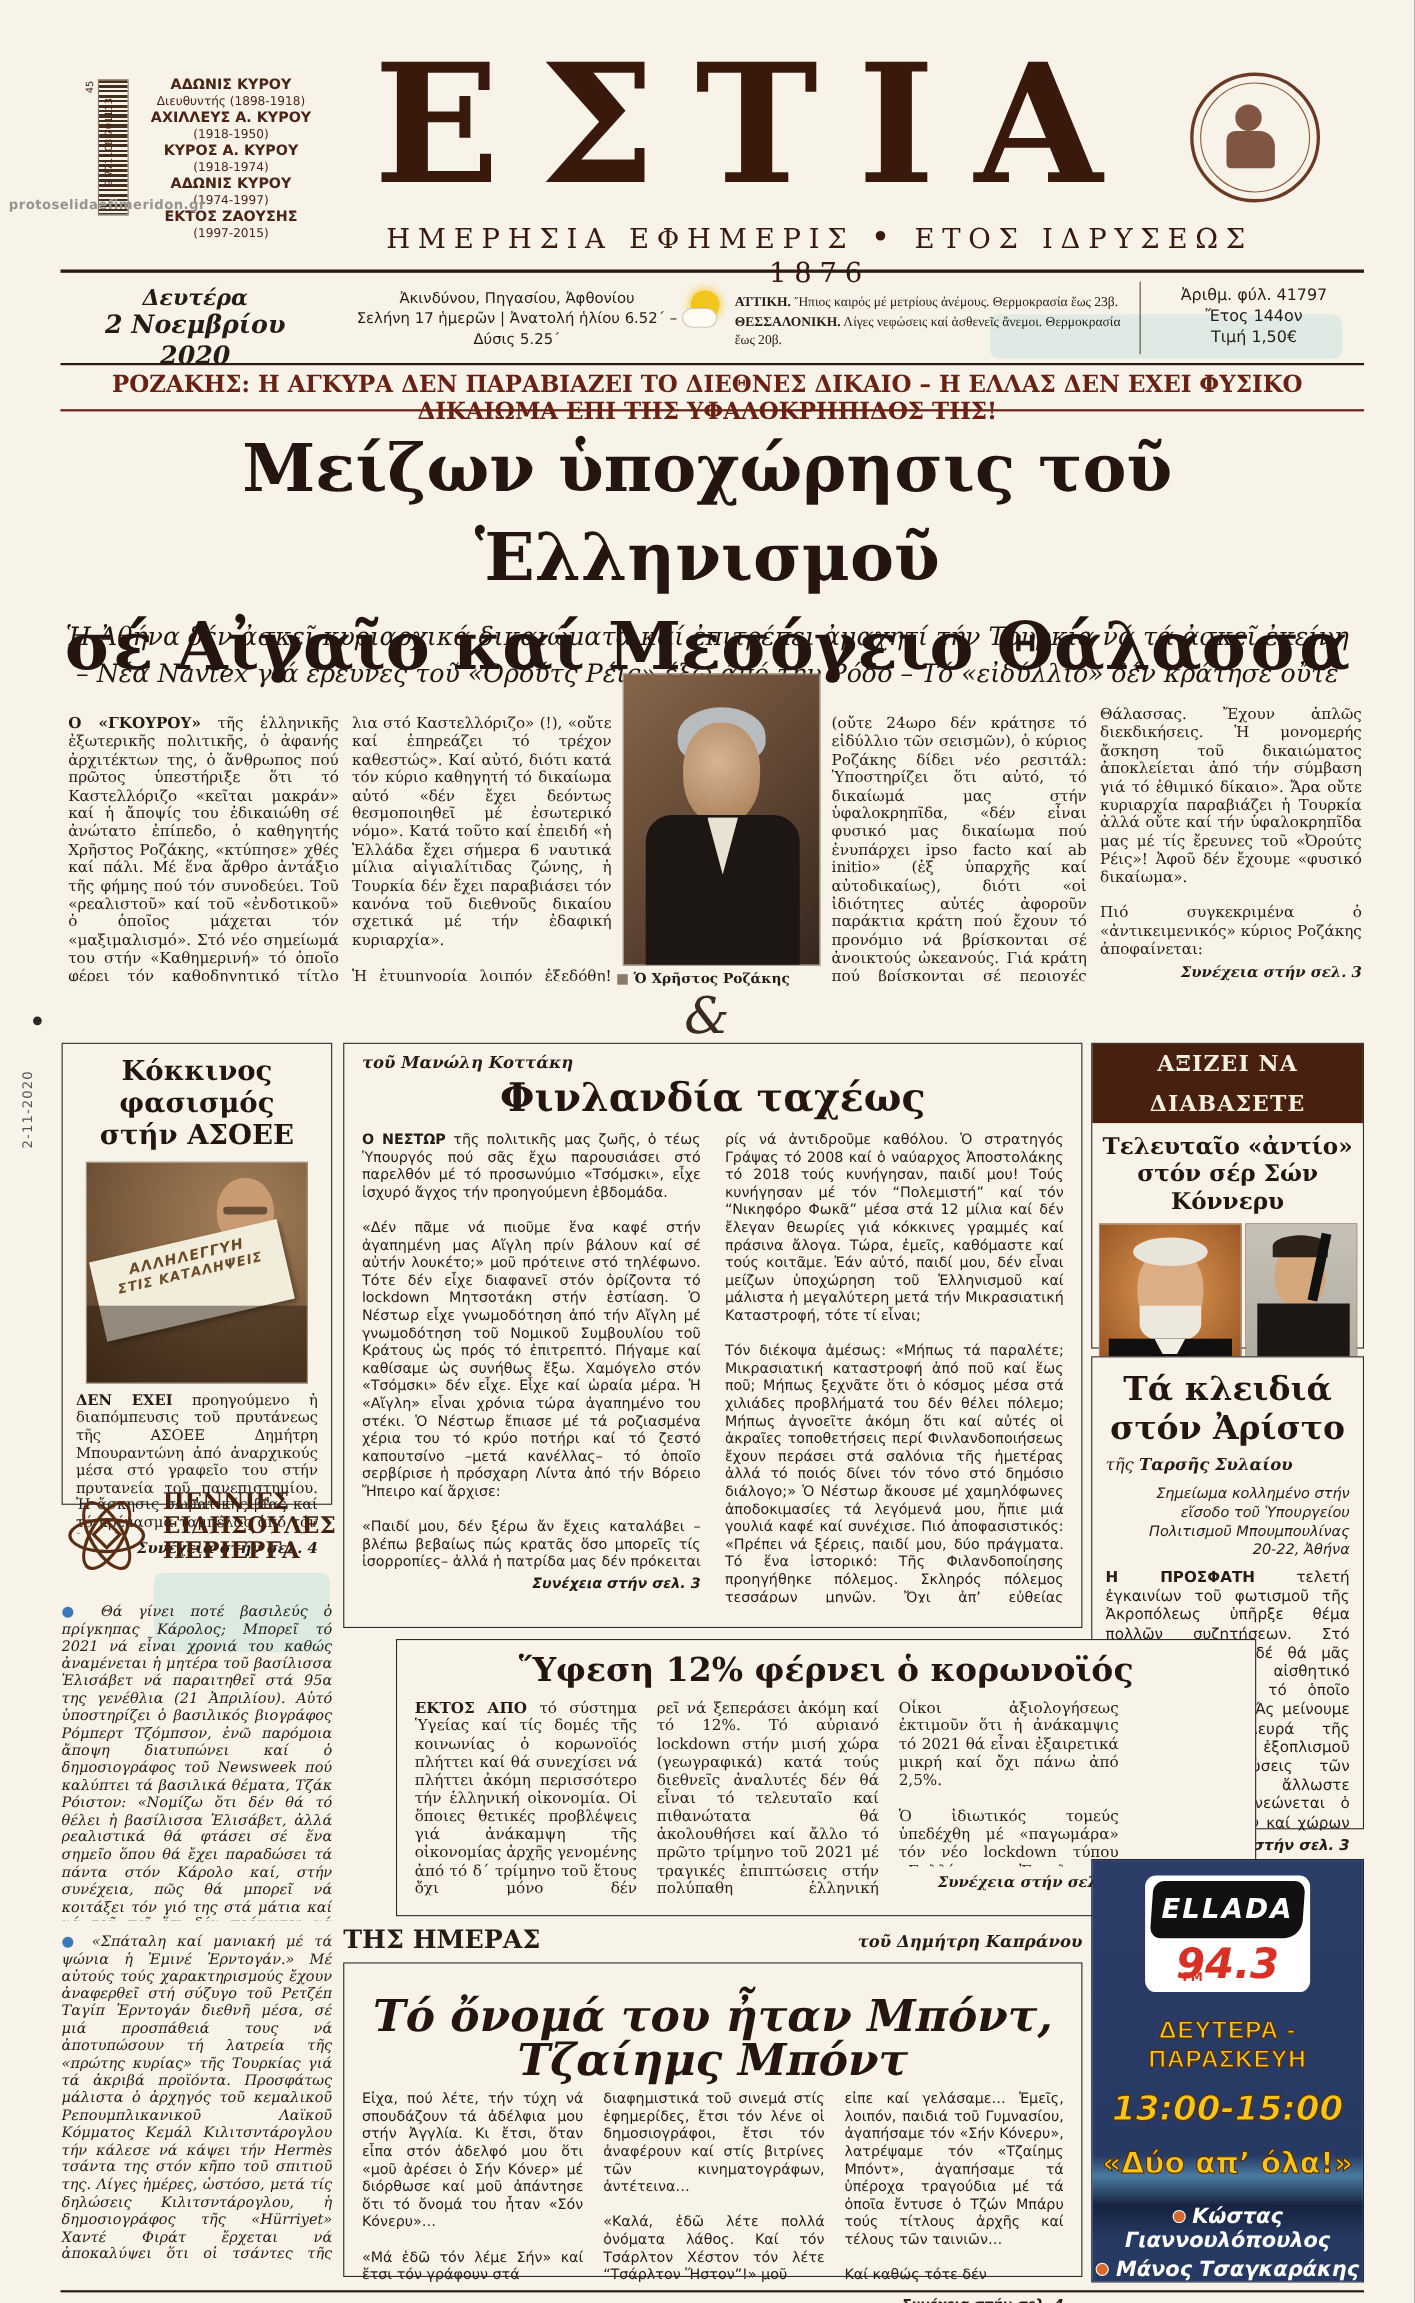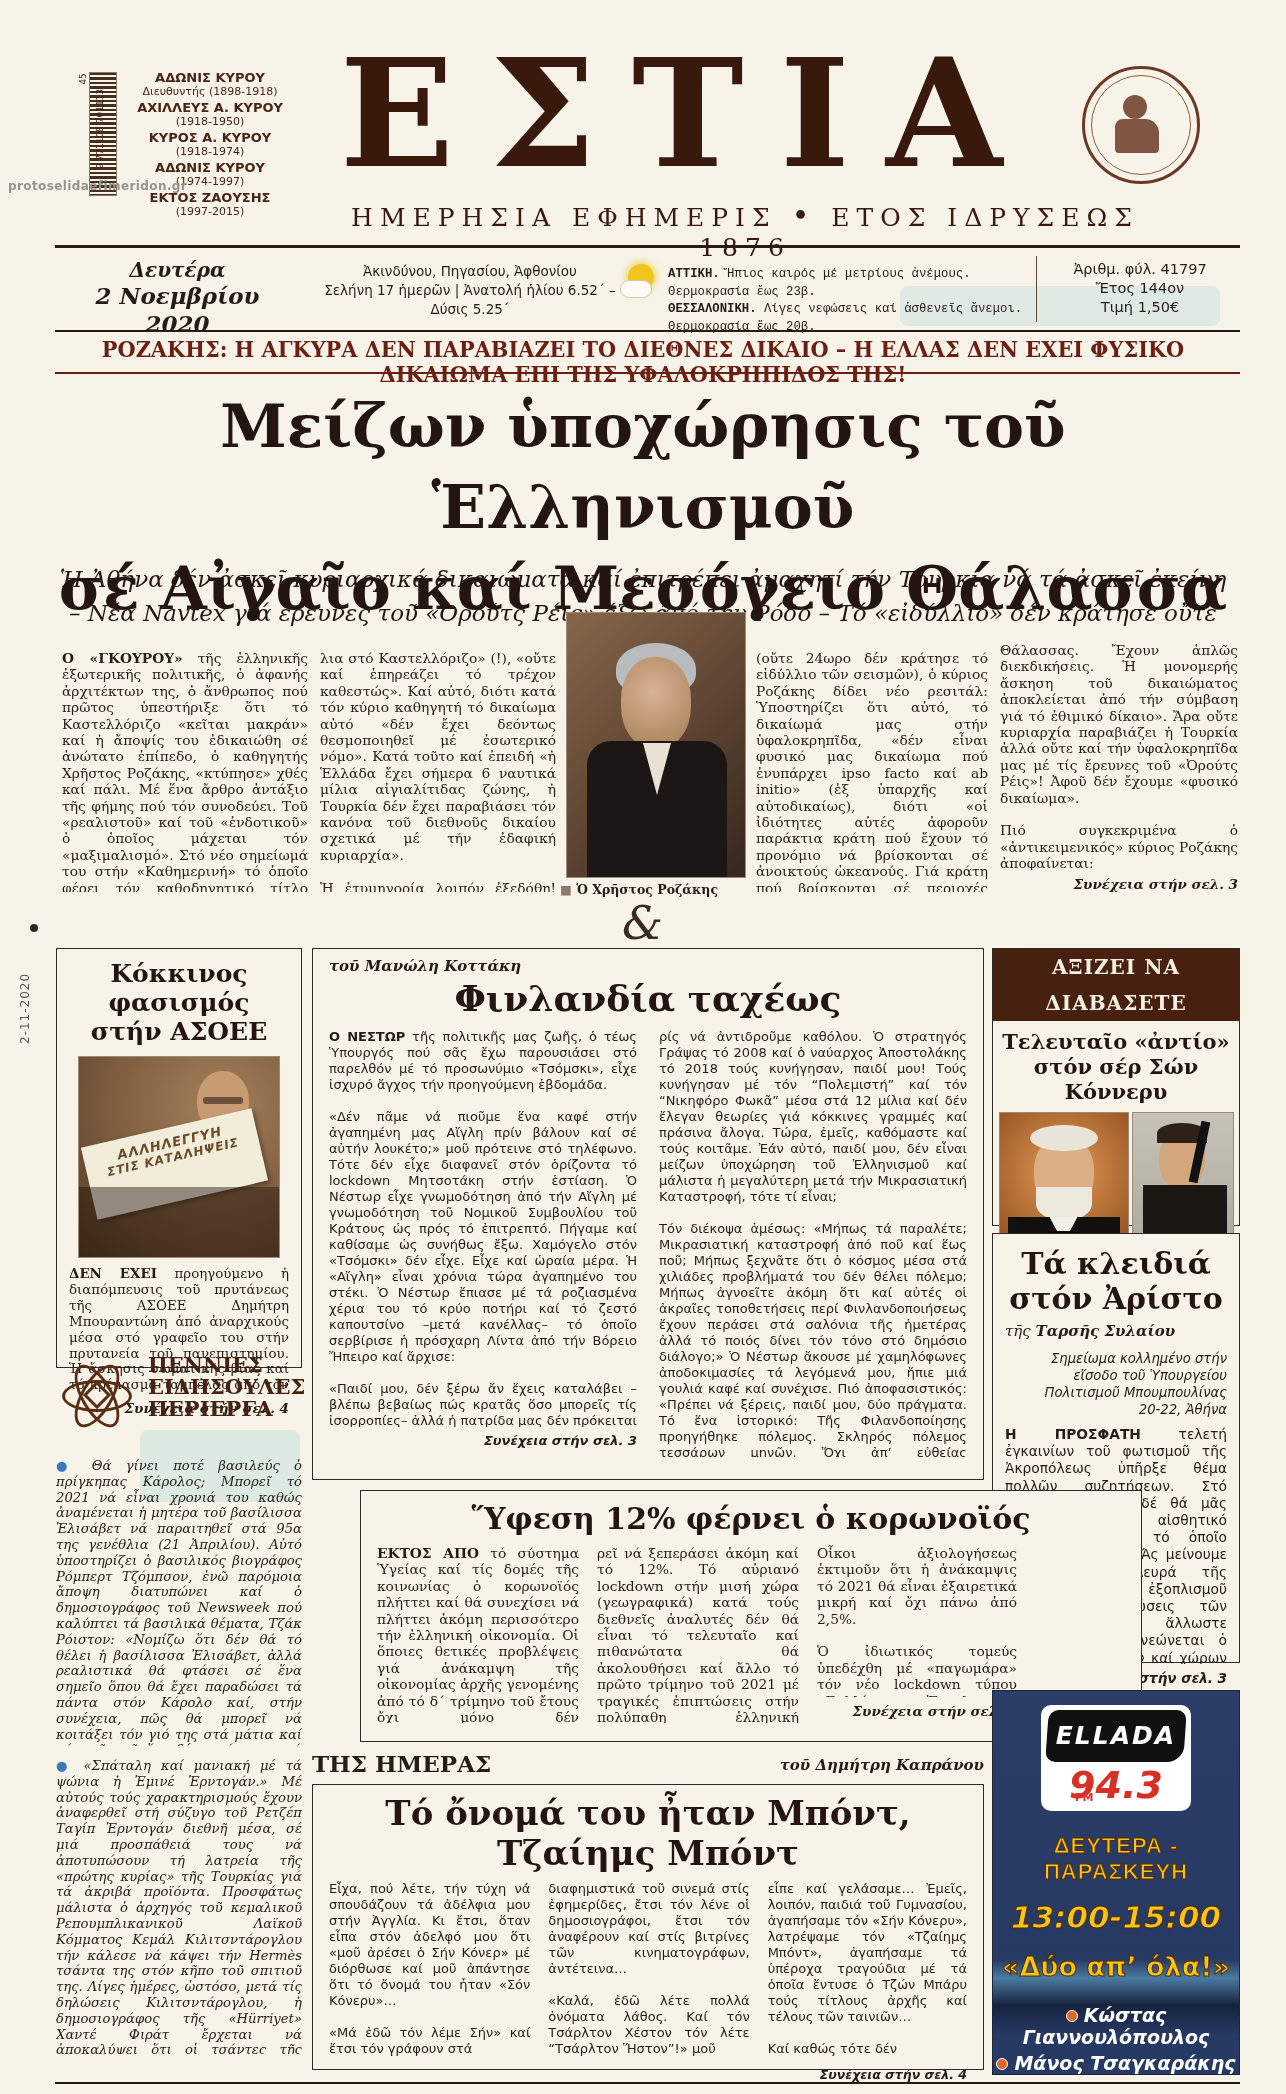--- a/index.html
+++ b/index.html
@@ -18,21 +18,21 @@
   .masthead-sub{color:#3a190d;font-size:25px;letter-spacing:7px;font-weight:500;}
   .founder-name{font-family:"DejaVu Sans",sans-serif;font-weight:bold;font-size:13px;color:#4a2414;line-height:15px;}
   .founder-year{font-family:"DejaVu Sans",sans-serif;font-size:11px;color:#4a2414;line-height:13px;margin-bottom:2px;}
   .barcode-bars{width:26px;height:122px;background:repeating-linear-gradient(to bottom,#43301f 0px,#43301f 2px,#f7f3e9 2px,#f7f3e9 4px,#43301f 4px,#43301f 7px,#f7f3e9 7px,#f7f3e9 9px);border:1px solid #8a7a66;}
   .seal{border:3px solid #6b3a24;border-radius:50%;}
   .seal-inner{position:absolute;inset:6px;border:1px solid #8a5a3a;border-radius:50%;}
   
   .day{font-weight:bold;font-style:italic;font-size:20px;line-height:24px;}
   .date{font-weight:bold;font-style:italic;font-size:23px;line-height:28px;}
   .saints{font-family:"DejaVu Sans",sans-serif;font-size:13.5px;line-height:19px;}
-  .weather-line{font-family:Liberation Mono, monospace;font-size:12.3px;line-height:17.5px;}
+  .weather-line{font-family:Liberation Serif, serif;font-size:12.3px;line-height:17.5px;}
   .issue-line{font-family:"DejaVu Sans",sans-serif;font-size:14.5px;line-height:19px;}
   .vdiv{position:absolute;width:1px;background:#5a4a3a;}
   
   .banner{color:#6b2014;font-weight:bold;font-size:21.5px;letter-spacing:0px;transform:scaleX(.97);transform-origin:center;}
   .headline{font-weight:bold;font-size:60px;line-height:81px;color:#241510;white-space:pre-line;}
   .subhead{font-style:italic;font-size:23px;line-height:34px;color:#241510;white-space:pre-line;}
   .caption{font-size:12.5px;font-weight:bold;}
   .photo{position:absolute;border:1px solid #9a8a76;overflow:hidden;}
   
   .sec-title{font-weight:bold;text-align:center;color:#241510;}
@@ -249,21 +249,21 @@
         <div class="cont">Συνέχεια στήν σελ. 3</div>
       </div>
     </div>
   </div>
 
   <div class="abs" style="left:312px;top:1750px;width:672px;">
     <span style="font-weight:bold;font-size:23px;">ΤΗΣ ΗΜΕΡΑΣ</span>
     <span style="float:right;font-weight:bold;font-style:italic;font-size:15px;margin-top:6px;">τοῦ Δημήτρη Καπράνου</span>
   </div>
   <div class="box" style="left:312px;top:1784px;width:672px;height:286px;padding:8px 16px;">
-    <div class="sec-title" style="font-size:34px;line-height:40px;">Τό ὄνομά του ἦταν Μπόντ, Τζαίημς Μπόντ</div>
+    <div class="sec-title" style="font-size:40px;line-height:40px;font-style:italic;margin-top:20px;">Τό ὄνομά του ἦταν Μπόντ, Τζαίημς Μπόντ</div>
     <div style="display:flex;gap:18px;margin-top:8px;">
       <div class="kott-col" style="width:202px;height:206px;">Εἶχα, πού λέτε, τήν τύχη νά σπουδάζουν τά ἀδέλφια μου στήν Ἀγγλία. Κι ἔτσι, ὅταν εἶπα στόν ἀδελφό μου ὅτι «μοῦ ἀρέσει ὁ Σήν Κόνερ» μέ διόρθωσε καί μοῦ ἀπάντησε ὅτι τό ὄνομά του ἦταν «Σόν Κόνερυ»…
 
 «Μά ἐδῶ τόν λέμε Σήν» καί ἔτσι τόν γράφουν στά</div>
       <div class="kott-col" style="width:202px;height:206px;">διαφημιστικά τοῦ σινεμά στίς ἐφημερίδες, ἔτσι τόν λένε οἱ δημοσιογράφοι, ἔτσι τόν ἀναφέρουν καί στίς βιτρίνες τῶν κινηματογράφων, ἀντέτεινα…
 
 «Καλά, ἐδῶ λέτε πολλά ὀνόματα λάθος. Καί τόν Τσάρλτον Χέστον τόν λέτε “Τσάρλτον Ἥστον”!» μοῦ</div>
       <div style="width:200px;">
         <div class="kott-col" style="height:180px;">εἶπε καί γελάσαμε… Ἐμεῖς, λοιπόν, παιδιά τοῦ Γυμνασίου, ἀγαπήσαμε τόν «Σήν Κόνερυ», λατρέψαμε τόν «Τζαίημς Μπόντ», ἀγαπήσαμε τά ὑπέροχα τραγούδια μέ τά ὁποῖα ἔντυσε ὁ Τζών Μπάρυ τούς τίτλους ἀρχῆς καί τέλους τῶν ταινιῶν…
 

